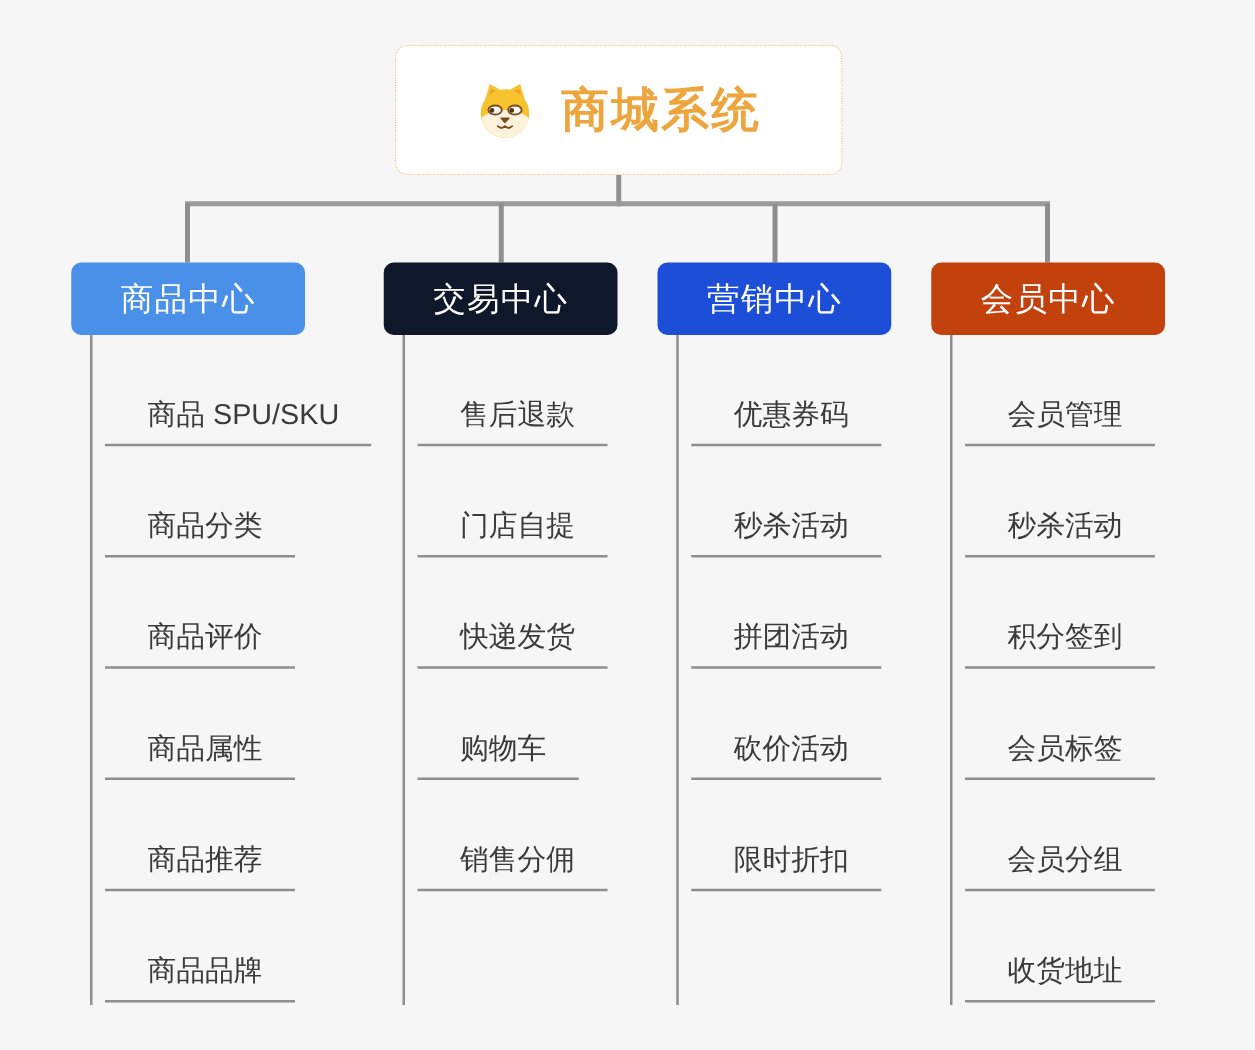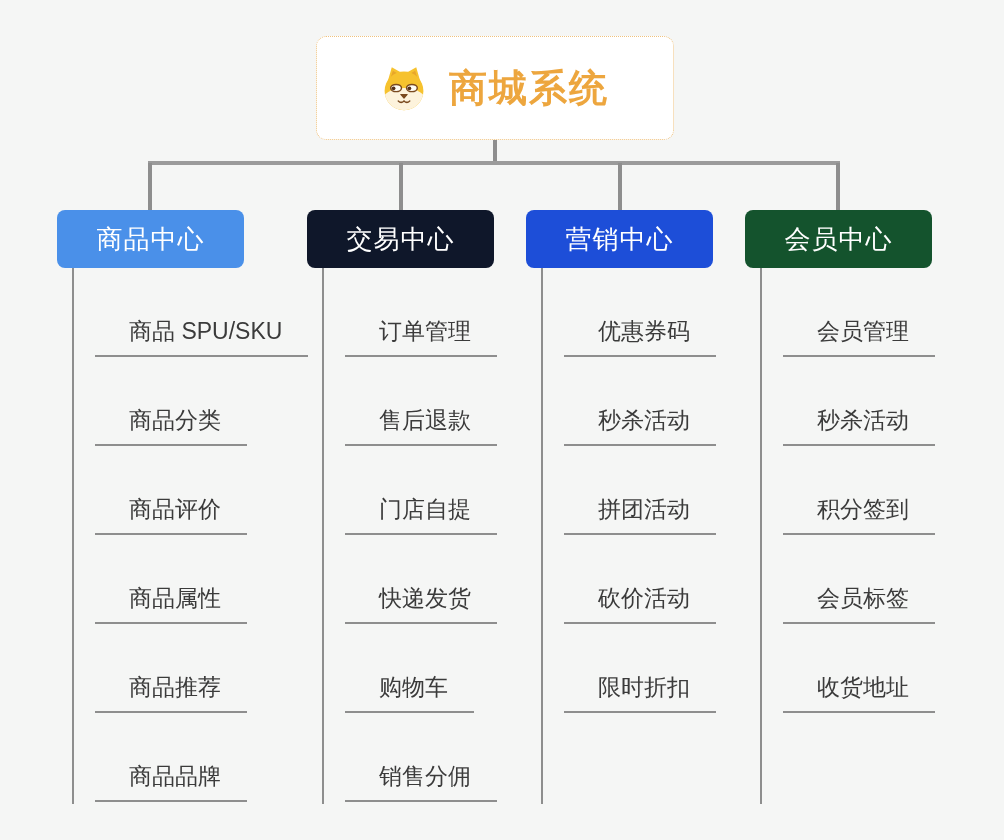--- a/index.html
+++ b/index.html
@@ -29,21 +29,21 @@
 
   
   .branch{position:absolute;top:210px;width:187px;}
   .branch-0{left:57px}.branch-1{left:307px}.branch-2{left:526px}.branch-3{left:745px}
   .branch-header{
     height:58px;border-radius:8px;
     display:flex;align-items:center;justify-content:center;
     color:#ffffff;font-size:26px;letter-spacing:1px;
   }
   .branch-vline{position:absolute;left:15px;top:58px;width:2px;height:536px;background:#8e8e8e;}
-  .branch-items{position:absolute;left:15px;top:58px;padding-left:23px;}
+  .branch-items{position:absolute;left:4px;top:58px;padding-left:23px;}
   .branch-item{height:89px;display:flex;align-items:flex-end;}
   .branch-item-label{
     border-bottom:2px solid #8e8e8e;
     padding:0 26px 8px 34px;
     font-size:23px;color:#3b3b3b;white-space:nowrap;
   }
 </style>
 </head>
 <body>
 
@@ -104,23 +104,20 @@
           <span class="branch-item-label">商品品牌</span>
         </div>
     </div>
   </div>
 
   <div class="branch branch-1">
     <div class="branch-header" style="background: #0f172a;">交易中心</div>
     <div class="branch-vline" style="background: rgb(142, 142, 142);"></div>
     <div class="branch-items">
       <div class="branch-item">
-          <span class="branch-item-label">订单管理</span>
-        </div>
-      <div class="branch-item">
           <span class="branch-item-label">售后退款</span>
         </div>
       <div class="branch-item">
           <span class="branch-item-label">门店自提</span>
         </div>
       <div class="branch-item">
           <span class="branch-item-label">快递发货</span>
         </div>
       <div class="branch-item">
           <span class="branch-item-label">购物车</span>
@@ -147,34 +144,37 @@
       <div class="branch-item">
           <span class="branch-item-label">砍价活动</span>
         </div>
       <div class="branch-item">
           <span class="branch-item-label">限时折扣</span>
         </div>
     </div>
   </div>
 
   <div class="branch branch-3">
-    <div class="branch-header" style="background: #14532d;">会员中心</div>
+    <div class="branch-header" style="background: #c2410c;">会员中心</div>
     <div class="branch-vline" style="background: rgb(142, 142, 142);"></div>
     <div class="branch-items">
       <div class="branch-item">
           <span class="branch-item-label">会员管理</span>
         </div>
       <div class="branch-item">
           <span class="branch-item-label">秒杀活动</span>
         </div>
       <div class="branch-item">
           <span class="branch-item-label">积分签到</span>
         </div>
       <div class="branch-item">
           <span class="branch-item-label">会员标签</span>
         </div>
       <div class="branch-item">
+          <span class="branch-item-label">会员分组</span>
+        </div>
+      <div class="branch-item">
           <span class="branch-item-label">收货地址</span>
         </div>
     </div>
   </div>
 
 </div>
 
 </body></html>

